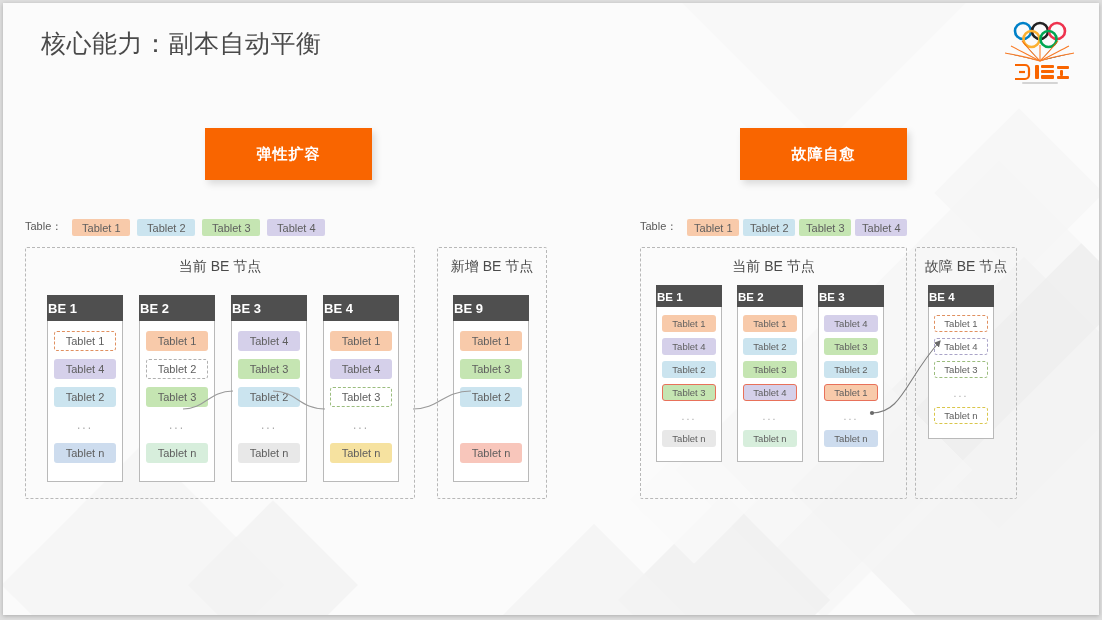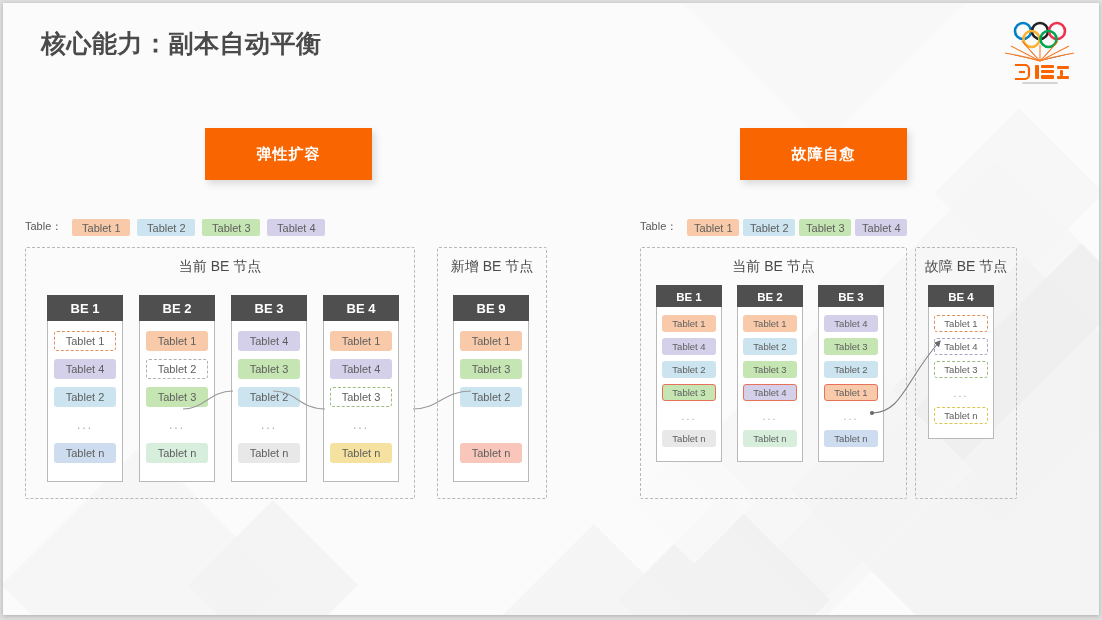--- a/index.html
+++ b/index.html
@@ -25,21 +25,21 @@
   .bg-art .b6{width:200px;height:200px;left:40px;bottom:-70px;transform:rotate(45deg);background:#f4f4f4;}
   .bg-art .b7{width:120px;height:120px;left:210px;bottom:-30px;transform:rotate(45deg);background:#f1f1f1;}
   .bg-art .b8{width:150px;height:150px;right:430px;bottom:-90px;transform:rotate(45deg);background:#f3f3f3;}
   .bg-art .b9{width:250px;height:250px;right:150px;top:-160px;transform:rotate(45deg);background:#f7f7f7;}
   .bg-art .b10{width:120px;height:120px;right:20px;top:130px;transform:rotate(45deg);background:#f6f6f6;}
   .bg-art .b11{width:90px;height:90px;right:360px;bottom:70px;transform:rotate(45deg);background:#fafafa;}
 
   
   .title{
     position:absolute;left:38px;top:24px;
-    font-size:25px;font-weight:bold;color:#4a4a4a;letter-spacing:.5px;
+    font-size:25px;font-weight:normal;color:#4a4a4a;letter-spacing:.5px;
   }
 
   
   .logo{position:absolute;right:16px;top:12px;width:86px;height:70px;}
 
   
   .banner{
     position:absolute;height:52px;
     background:#f96500;color:#fff;
     display:flex;align-items:center;justify-content:center;
@@ -62,21 +62,21 @@
     position:absolute;border:1px dashed #b8b8b8;border-radius:2px;
     background:transparent;
   }
   .group-title{
     position:absolute;left:0;right:0;top:10px;text-align:center;
     font-size:14px;color:#4a4a4a;
   }
 
   .node{position:absolute;}
   .node-head{
-    background:#4f4f4f;color:#fff;text-align:center;font-weight:bold;
+    background:#4f4f4f;color:#fff;font-weight:bold;
     box-sizing:border-box;border:1px solid #4f4f4f;
   }
   .node-body{
     background:#fff;border:1px solid #b9b9b9;border-top:none;
     box-sizing:border-box;display:flex;flex-direction:column;align-items:center;
   }
   .tab{
     box-sizing:border-box;display:flex;align-items:center;justify-content:center;
     border-radius:3px;color:#5e5e5e;
   }

